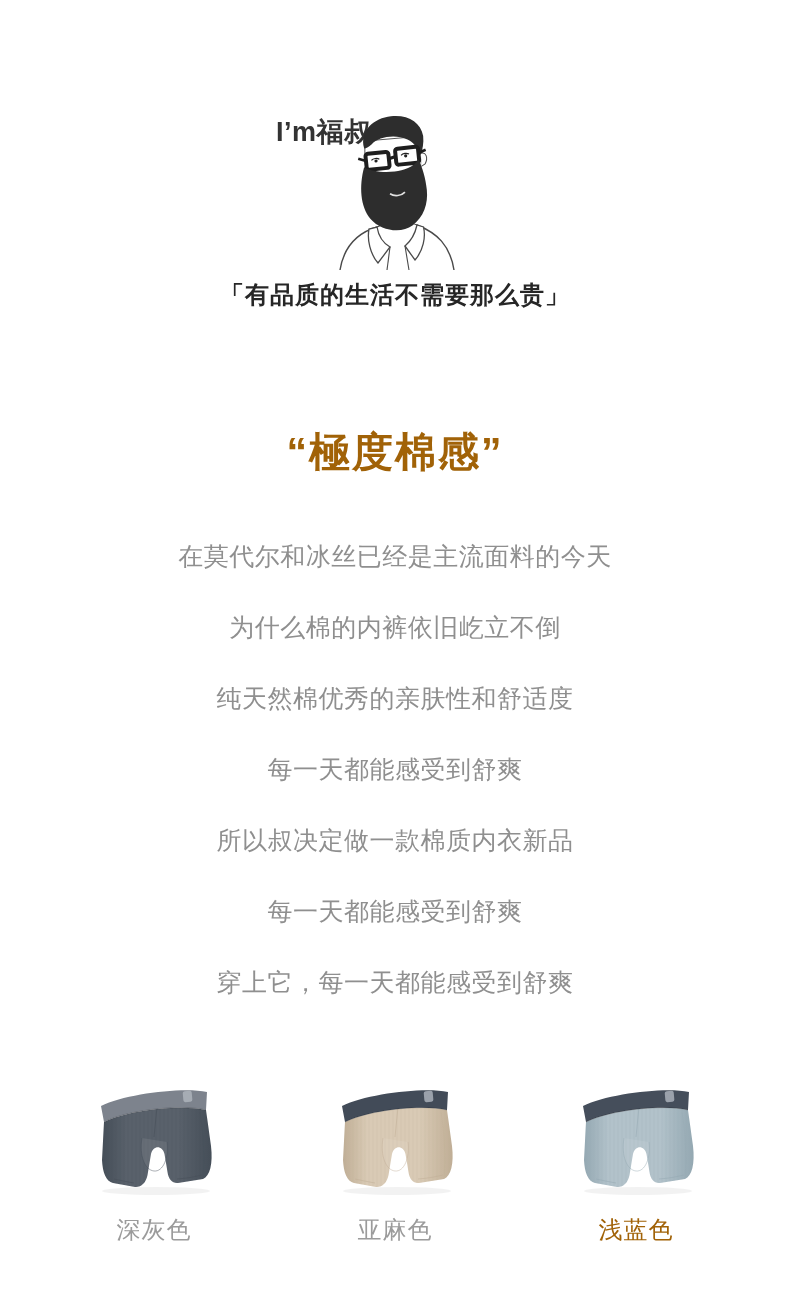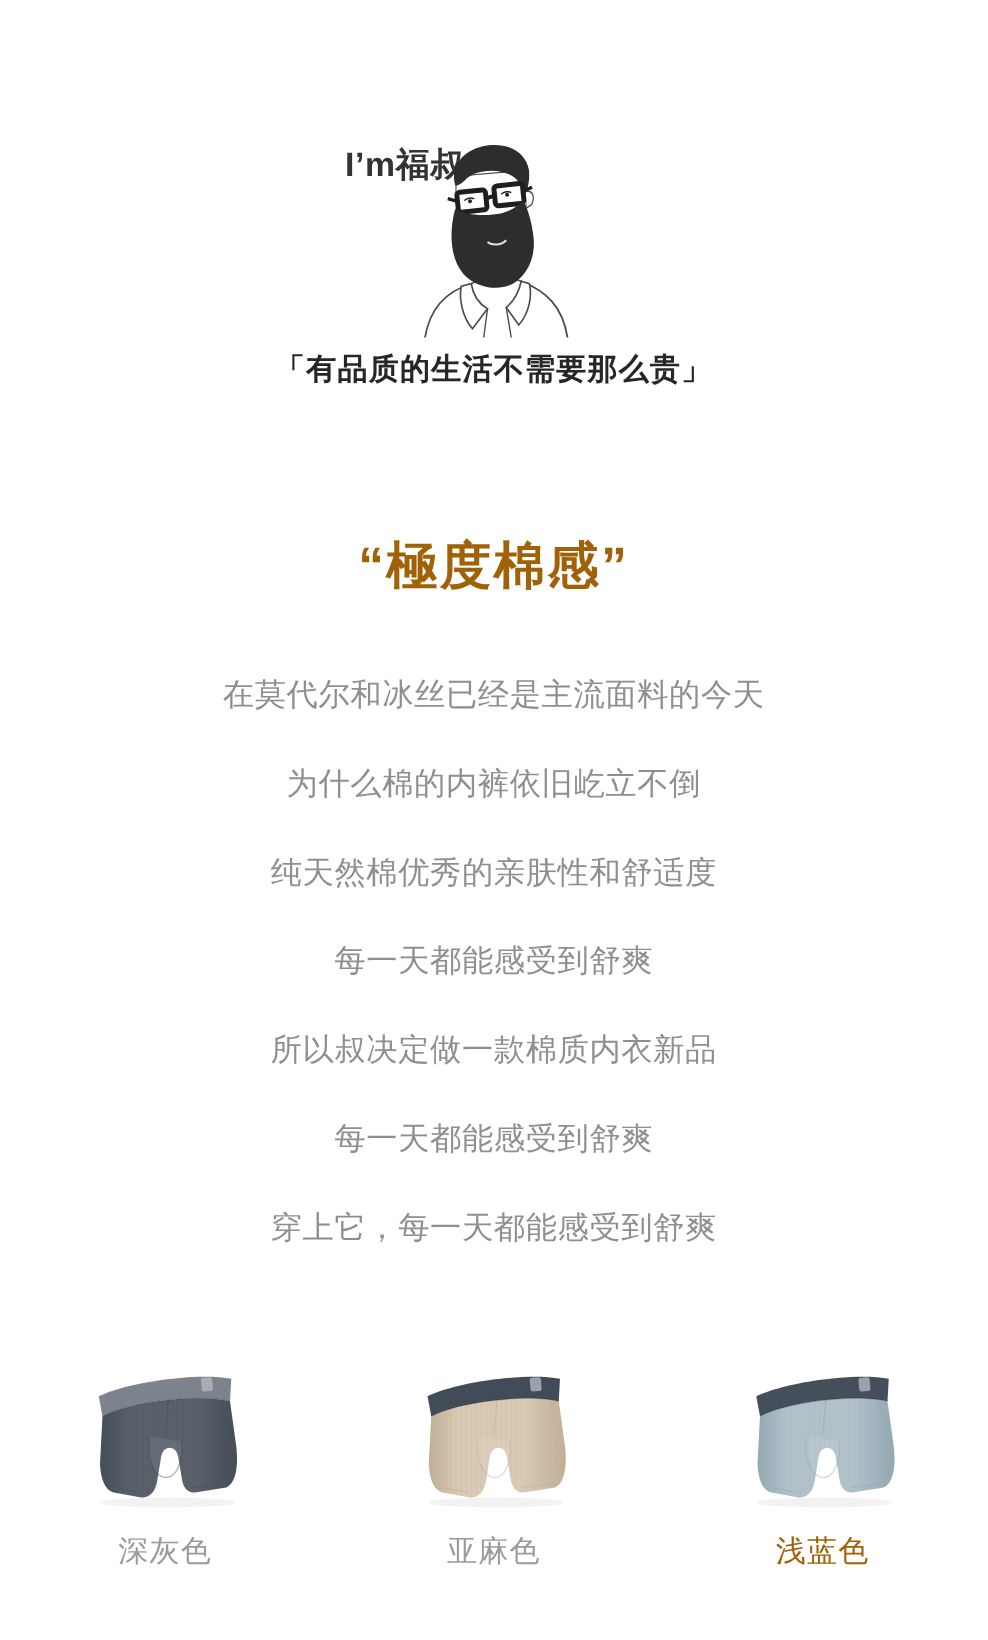--- a/index.html
+++ b/index.html
@@ -36,21 +36,21 @@
   .body-copy {
     position: absolute; top: 513px; left: 0; width: 100%;
     text-align: center; font-size: 25px; letter-spacing: 0.5px;
   }
   .body-copy p { margin: 16px; height: 55px; line-height: 55px; }
   
   .products {
     position: absolute; top: 1076px; left: 0; width: 100%;
     display: flex; justify-content: center;
   }
-  .product { width: 233px; margin: 15px; text-align: center; }
+  .product { width: 233px; margin: 4px; text-align: center; }
   .product svg.boxer { width: 150px; height: 118px; display: block; margin: 0 auto; }
   .product figcaption { margin-top: 16px; font-size: 24px; letter-spacing: 1px; }
   .soft-shadow { fill: #000000; opacity: 0.05; }
   .line-art { stroke: #4a4a4a; fill: none; stroke-linecap: round; }
 </style>
 </head>
 <body>
 
 <div class="page">
 

